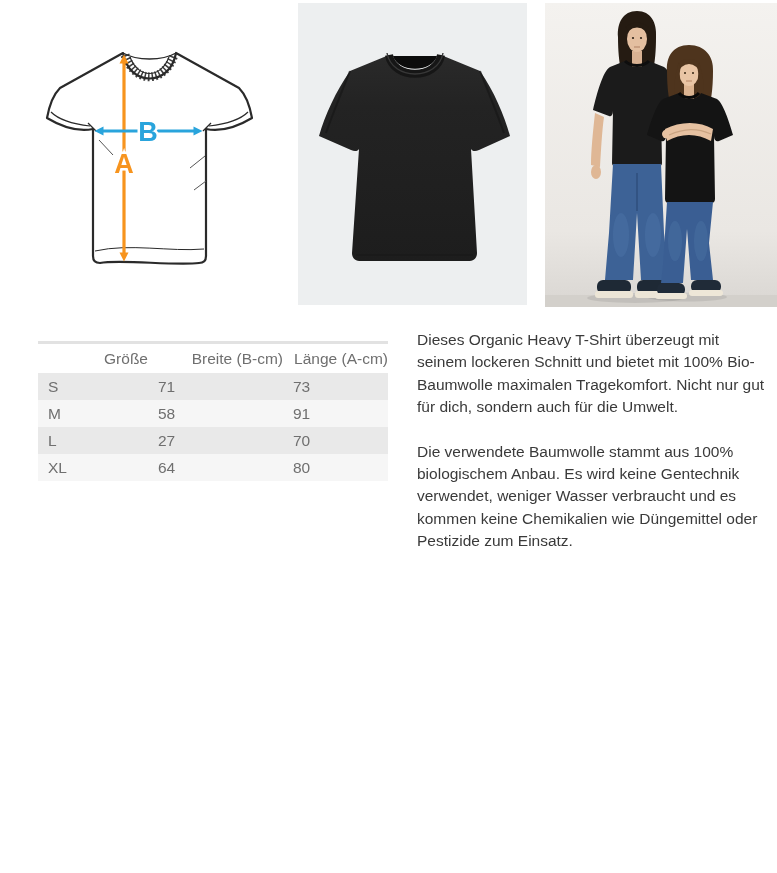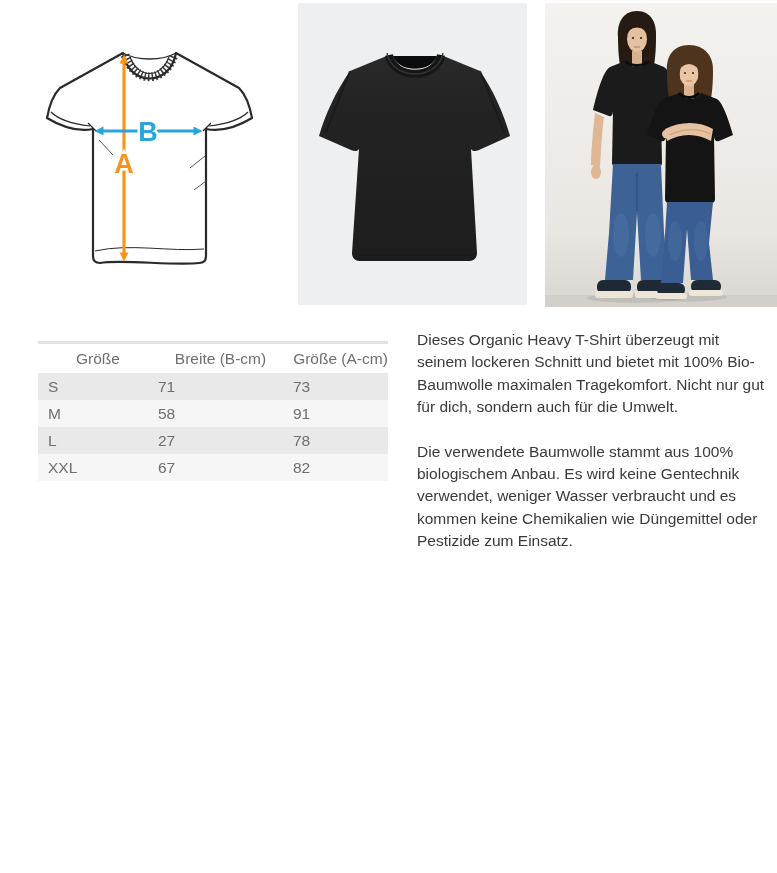--- a/index.html
+++ b/index.html
@@ -12,21 +12,21 @@
   #photo-front{left:298px;top:3px;width:229px;height:302px;background:#edeff0;}
   #photo-models{left:545px;top:3px;width:232px;height:304px;}
   .photo svg{display:block;width:100%;height:100%;}
 
   svg text.measure-label{font-family:"Liberation Sans","DejaVu Sans",sans-serif;
         font-weight:bold;font-size:27px;stroke:#ffffff;stroke-width:5px;paint-order:stroke;}
 
   
   #size-table{position:absolute;left:38px;top:341px;width:350px;border-collapse:collapse;
         border-top:3px solid #e2e2e2;font-size:15.5px;color:#6f6f6f;table-layout:fixed;}
-  #size-table th{font-weight:normal;text-align:center;padding:6px 0 5px 10px;background:#ffffff;}
+  #size-table th{font-weight:normal;text-align:right;padding:6px 0 5px 10px;background:#ffffff;}
   #size-table td{padding:4px 0 4px 10px;height:19px;}
   #size-table col.c1{width:110px;} #size-table col.c2{width:135px;} #size-table col.c3{width:105px;}
   #size-table tbody tr:nth-child(odd){background:#e9e9e9;}
   #size-table tbody tr:nth-child(even){background:#f6f6f6;}
 
   #tolerance-note{position:absolute;left:38px;top:527px;font-size:15.5px;color:#3d3d3d;}
 
   
   #description{position:absolute;left:417px;top:329px;width:353px;font-size:15.5px;
         line-height:22.4px;color:#3a3a3a;}
@@ -174,43 +174,43 @@
   <table id="size-table">
     <colgroup>
         <col class="c1">
         <col class="c2">
         <col class="c3">
       </colgroup>
     <thead>
       <tr>
         <th>Größe</th>
         <th>Breite (B-cm)</th>
-        <th>Größe (A-cm)</th>
+        <th>Länge (A-cm)</th>
       </tr>
     </thead>
     <tbody>
       <tr>
           <td>S</td>
           <td>71</td>
           <td>73</td>
         </tr>
         <tr>
           <td>M</td>
           <td>58</td>
           <td>91</td>
         </tr>
         <tr>
           <td>L</td>
           <td>27</td>
-          <td>78</td>
+          <td>70</td>
         </tr>
         <tr>
-          <td>XXL</td>
-          <td>67</td>
-          <td>82</td>
+          <td>XL</td>
+          <td>64</td>
+          <td>80</td>
         </tr>
     </tbody>
   </table>
 
 
   <div id="description">
     <p>Dieses Organic Heavy T-Shirt überzeugt mit seinem lockeren Schnitt und bietet mit 100% Bio-Baumwolle maximalen Tragekomfort. Nicht nur gut für dich, sondern auch für die Umwelt.</p>
     <p>Die verwendete Baumwolle stammt aus 100% biologischem Anbau. Es wird keine Gentech­nik verwendet, weniger Wasser verbraucht und es kommen keine Chemikalien wie Dün­gemittel oder Pestizide zum Einsatz.</p>
     <div>
       <div class="detail-line"></div>

